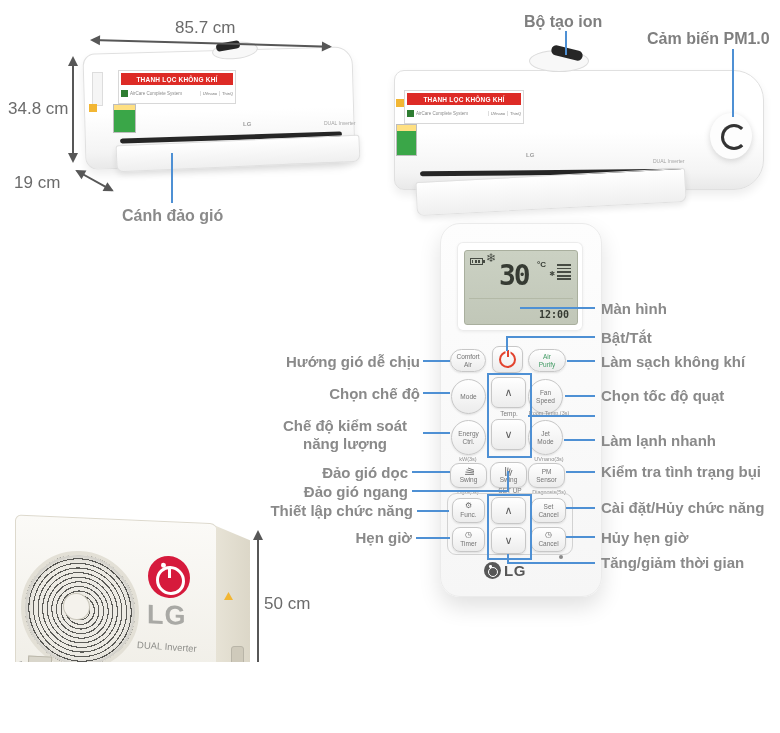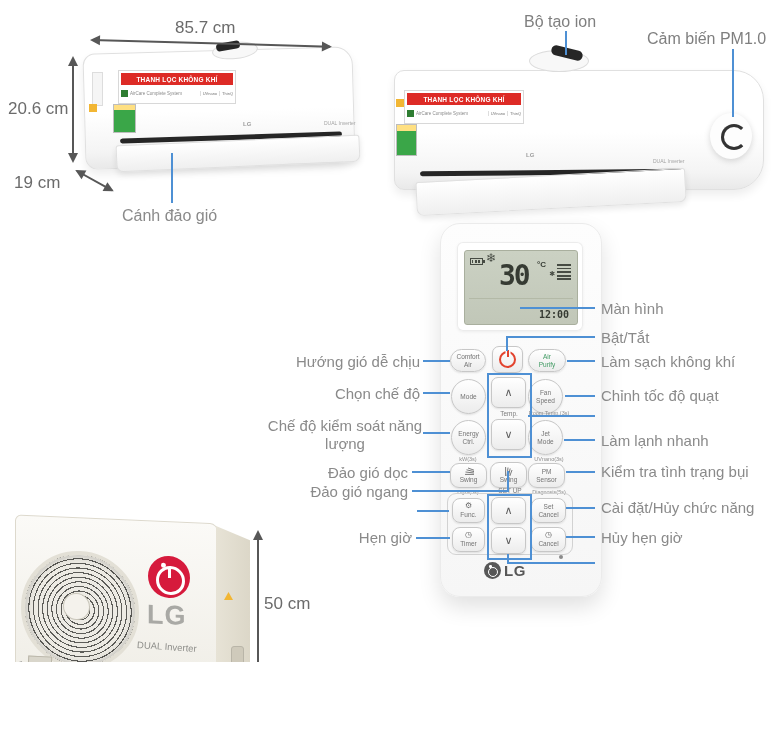--- a/index.html
+++ b/index.html
@@ -1,20 +1,20 @@
 <!DOCTYPE html>
 <html><head>
 <meta charset="utf-8">
 <style>
   html,body{margin:0;padding:0;background:#fff;}
   .stage{position:relative;width:780px;height:662px;background:#fff;overflow:hidden;
          font-family:"Liberation Sans",sans-serif;}
 
   
-  .lab{position:absolute;color:#8a8a8a;font-size:15px;white-space:nowrap;line-height:1.2;}
+  .lab{position:absolute;color:#8a8a8a;font-size:15px;white-space:nowrap;line-height:1.2;font-weight:bold;}
   .lab.r{text-align:right;}
   .dim-lab{position:absolute;color:#6b6b6b;font-size:17px;white-space:nowrap;}
 
   
   .bl{position:absolute;background:#4e90d4;}
   .bl.h{height:2px;} .bl.v{width:2px;}
   .blue-box{position:absolute;border:2px solid #4e90d4;background:transparent;z-index:6;}
 
   
   .dim{position:absolute;height:2px;background:#575757;transform-origin:0 50%;}
@@ -147,21 +147,21 @@
   </div>
   <div class="energy-lab" style="left:113px;top:104px;width:21px;height:27px;"></div>
   <div class="warn" style="left:89px;top:104px;width:8px;height:8px;"></div>
   <div class="tiny-brand" style="left:243px;top:121px;">LG</div>
   <div class="tiny-dual" style="left:324px;top:120px;">DUAL Inverter</div>
   <div class="outlet" style="left:120px;top:135px;width:222px;height:5px;transform:rotate(-1.8deg);"></div>
   <div class="flap" style="left:116px;top:140px;width:242px;height:25px;transform:rotate(-2.5deg);"></div>
 
   <div class="dim-lab" style="left:175px;top:18px;">85.7 cm</div>
   <div class="dim" style="left:92px;top:39px;width:238px;transform:rotate(1.6deg);"></div>
-  <div class="dim-lab" style="left:8px;top:99px;">20.6 cm</div>
+  <div class="dim-lab" style="left:8px;top:99px;">34.8 cm</div>
   <div class="dim" style="left:73px;top:57px;width:103px;transform:rotate(90deg);"></div>
   <div class="dim-lab" style="left:14px;top:173px;">19 cm</div>
   <div class="dim" style="left:77px;top:170px;width:40px;transform:rotate(29deg);"></div>
   <div class="bl v" style="left:171px;top:153px;height:50px;"></div>
   <div class="lab" style="left:122px;top:206px;font-size:16px;">Cánh đảo gió</div>
 
   <div class="ac-body" style="left:394px;top:70px;width:368px;height:118px;border-radius:10px 30px 30px 10px;"></div>
   <div class="ion" style="left:529px;top:50px;width:58px;height:20px;"></div>
   <div class="ion-blade" style="left:551px;top:48px;width:32px;height:10px;transform:rotate(14deg);"></div>
   <div class="sticker-card" style="left:404px;top:90px;width:120px;height:34px;">
@@ -329,24 +329,26 @@
   <div class="bl h" style="left:566px;top:507px;width:29px;"></div>
   <div class="bl h" style="left:566px;top:536px;width:29px;"></div>
   <div class="bl v" style="left:507px;top:554px;height:10px;"></div>
   <div class="bl h" style="left:507px;top:562px;width:88px;"></div>
 
   <div class="lab r" style="right:360px;top:353px;">Hướng gió dễ chịu</div>
   <div class="lab r" style="right:360px;top:385px;">Chọn chế độ</div>
   <div class="lab" style="right:355px;top:417px;width:160px;text-align:center;white-space:normal;">Chế độ kiểm soát năng lượng</div>
   <div class="lab r" style="right:372px;top:464px;">Đảo gió dọc</div>
   <div class="lab r" style="right:372px;top:483px;">Đảo gió ngang</div>
+  <div class="lab r" style="right:367px;top:502px;">Thiết lập chức năng</div>
   <div class="lab r" style="right:368px;top:529px;">Hẹn giờ</div>
 
   <div class="lab" style="left:601px;top:300px;">Màn hình</div>
   <div class="lab" style="left:601px;top:329px;">Bật/Tắt</div>
   <div class="lab" style="left:601px;top:353px;">Làm sạch không khí</div>
-  <div class="lab" style="left:601px;top:387px;">Chỉnh tốc độ quạt</div>
+  <div class="lab" style="left:601px;top:387px;">Chọn tốc độ quạt</div>
   <div class="lab" style="left:601px;top:432px;">Làm lạnh nhanh</div>
   <div class="lab" style="left:601px;top:463px;">Kiểm tra tình trạng bụi</div>
   <div class="lab" style="left:601px;top:499px;">Cài đặt/Hủy chức năng</div>
   <div class="lab" style="left:601px;top:529px;">Hủy hẹn giờ</div>
+  <div class="lab" style="left:601px;top:554px;">Tăng/giảm thời gian</div>
 
 </div>
 
 </body></html>

